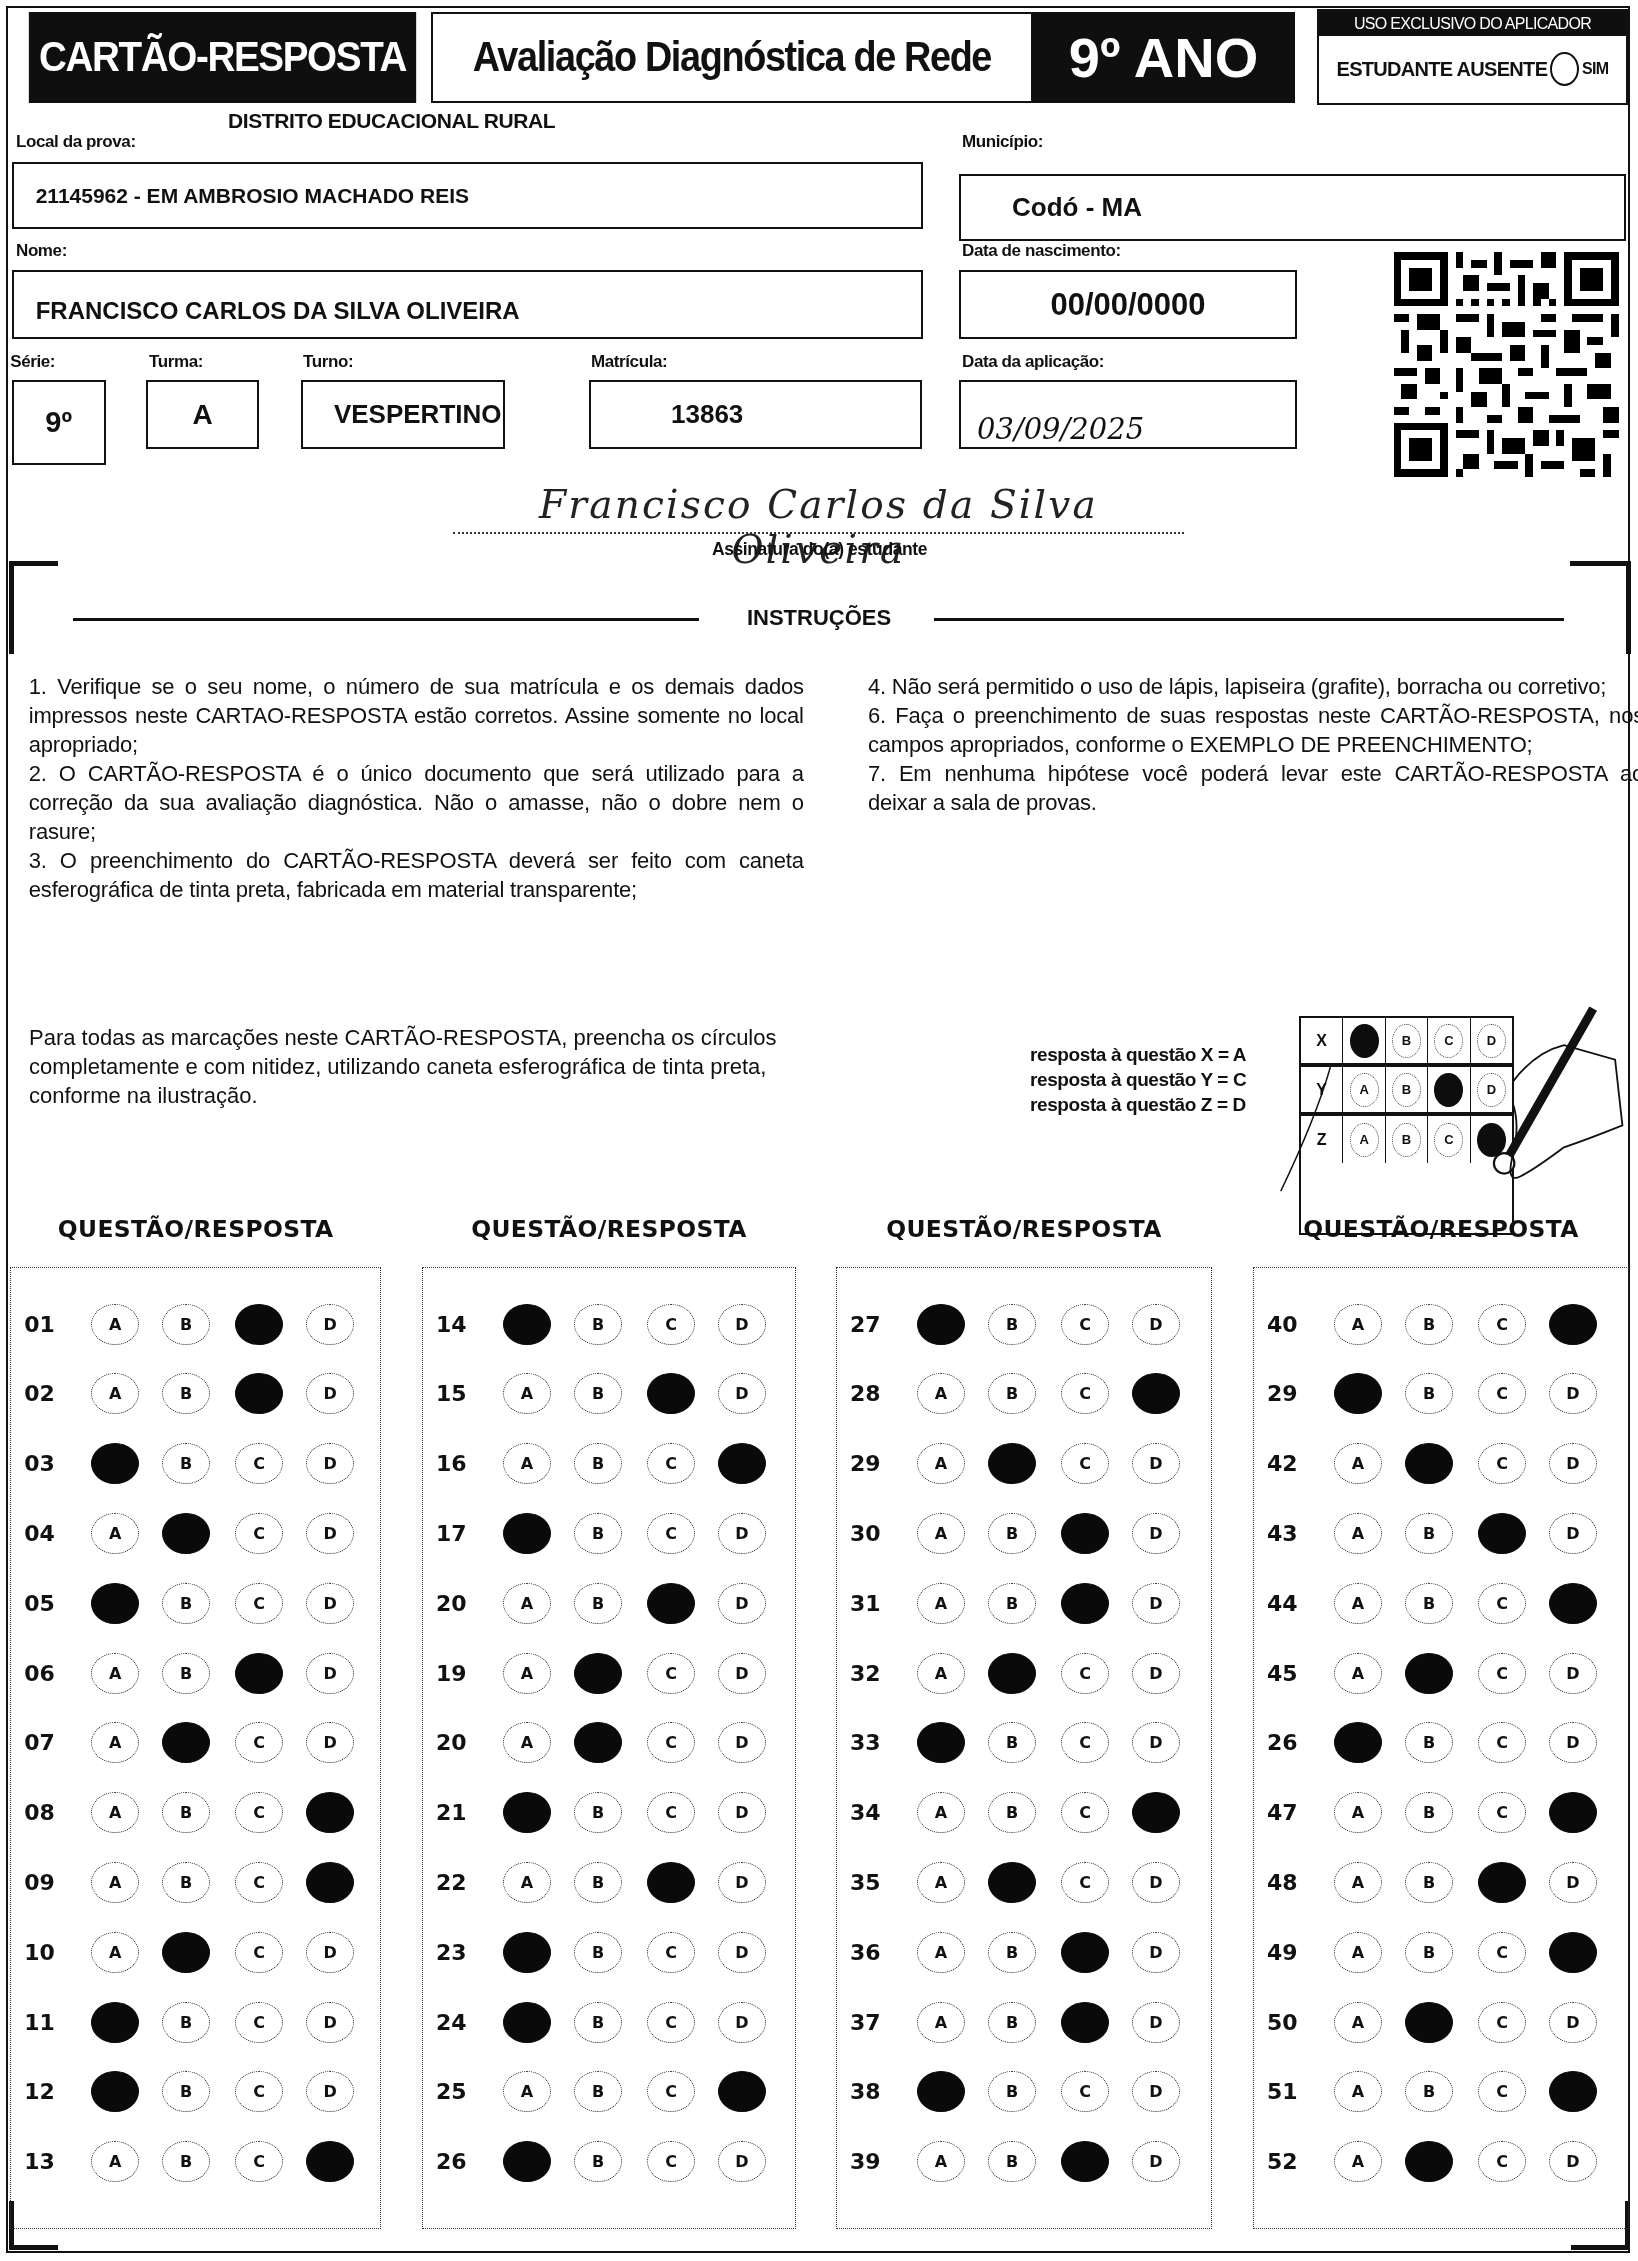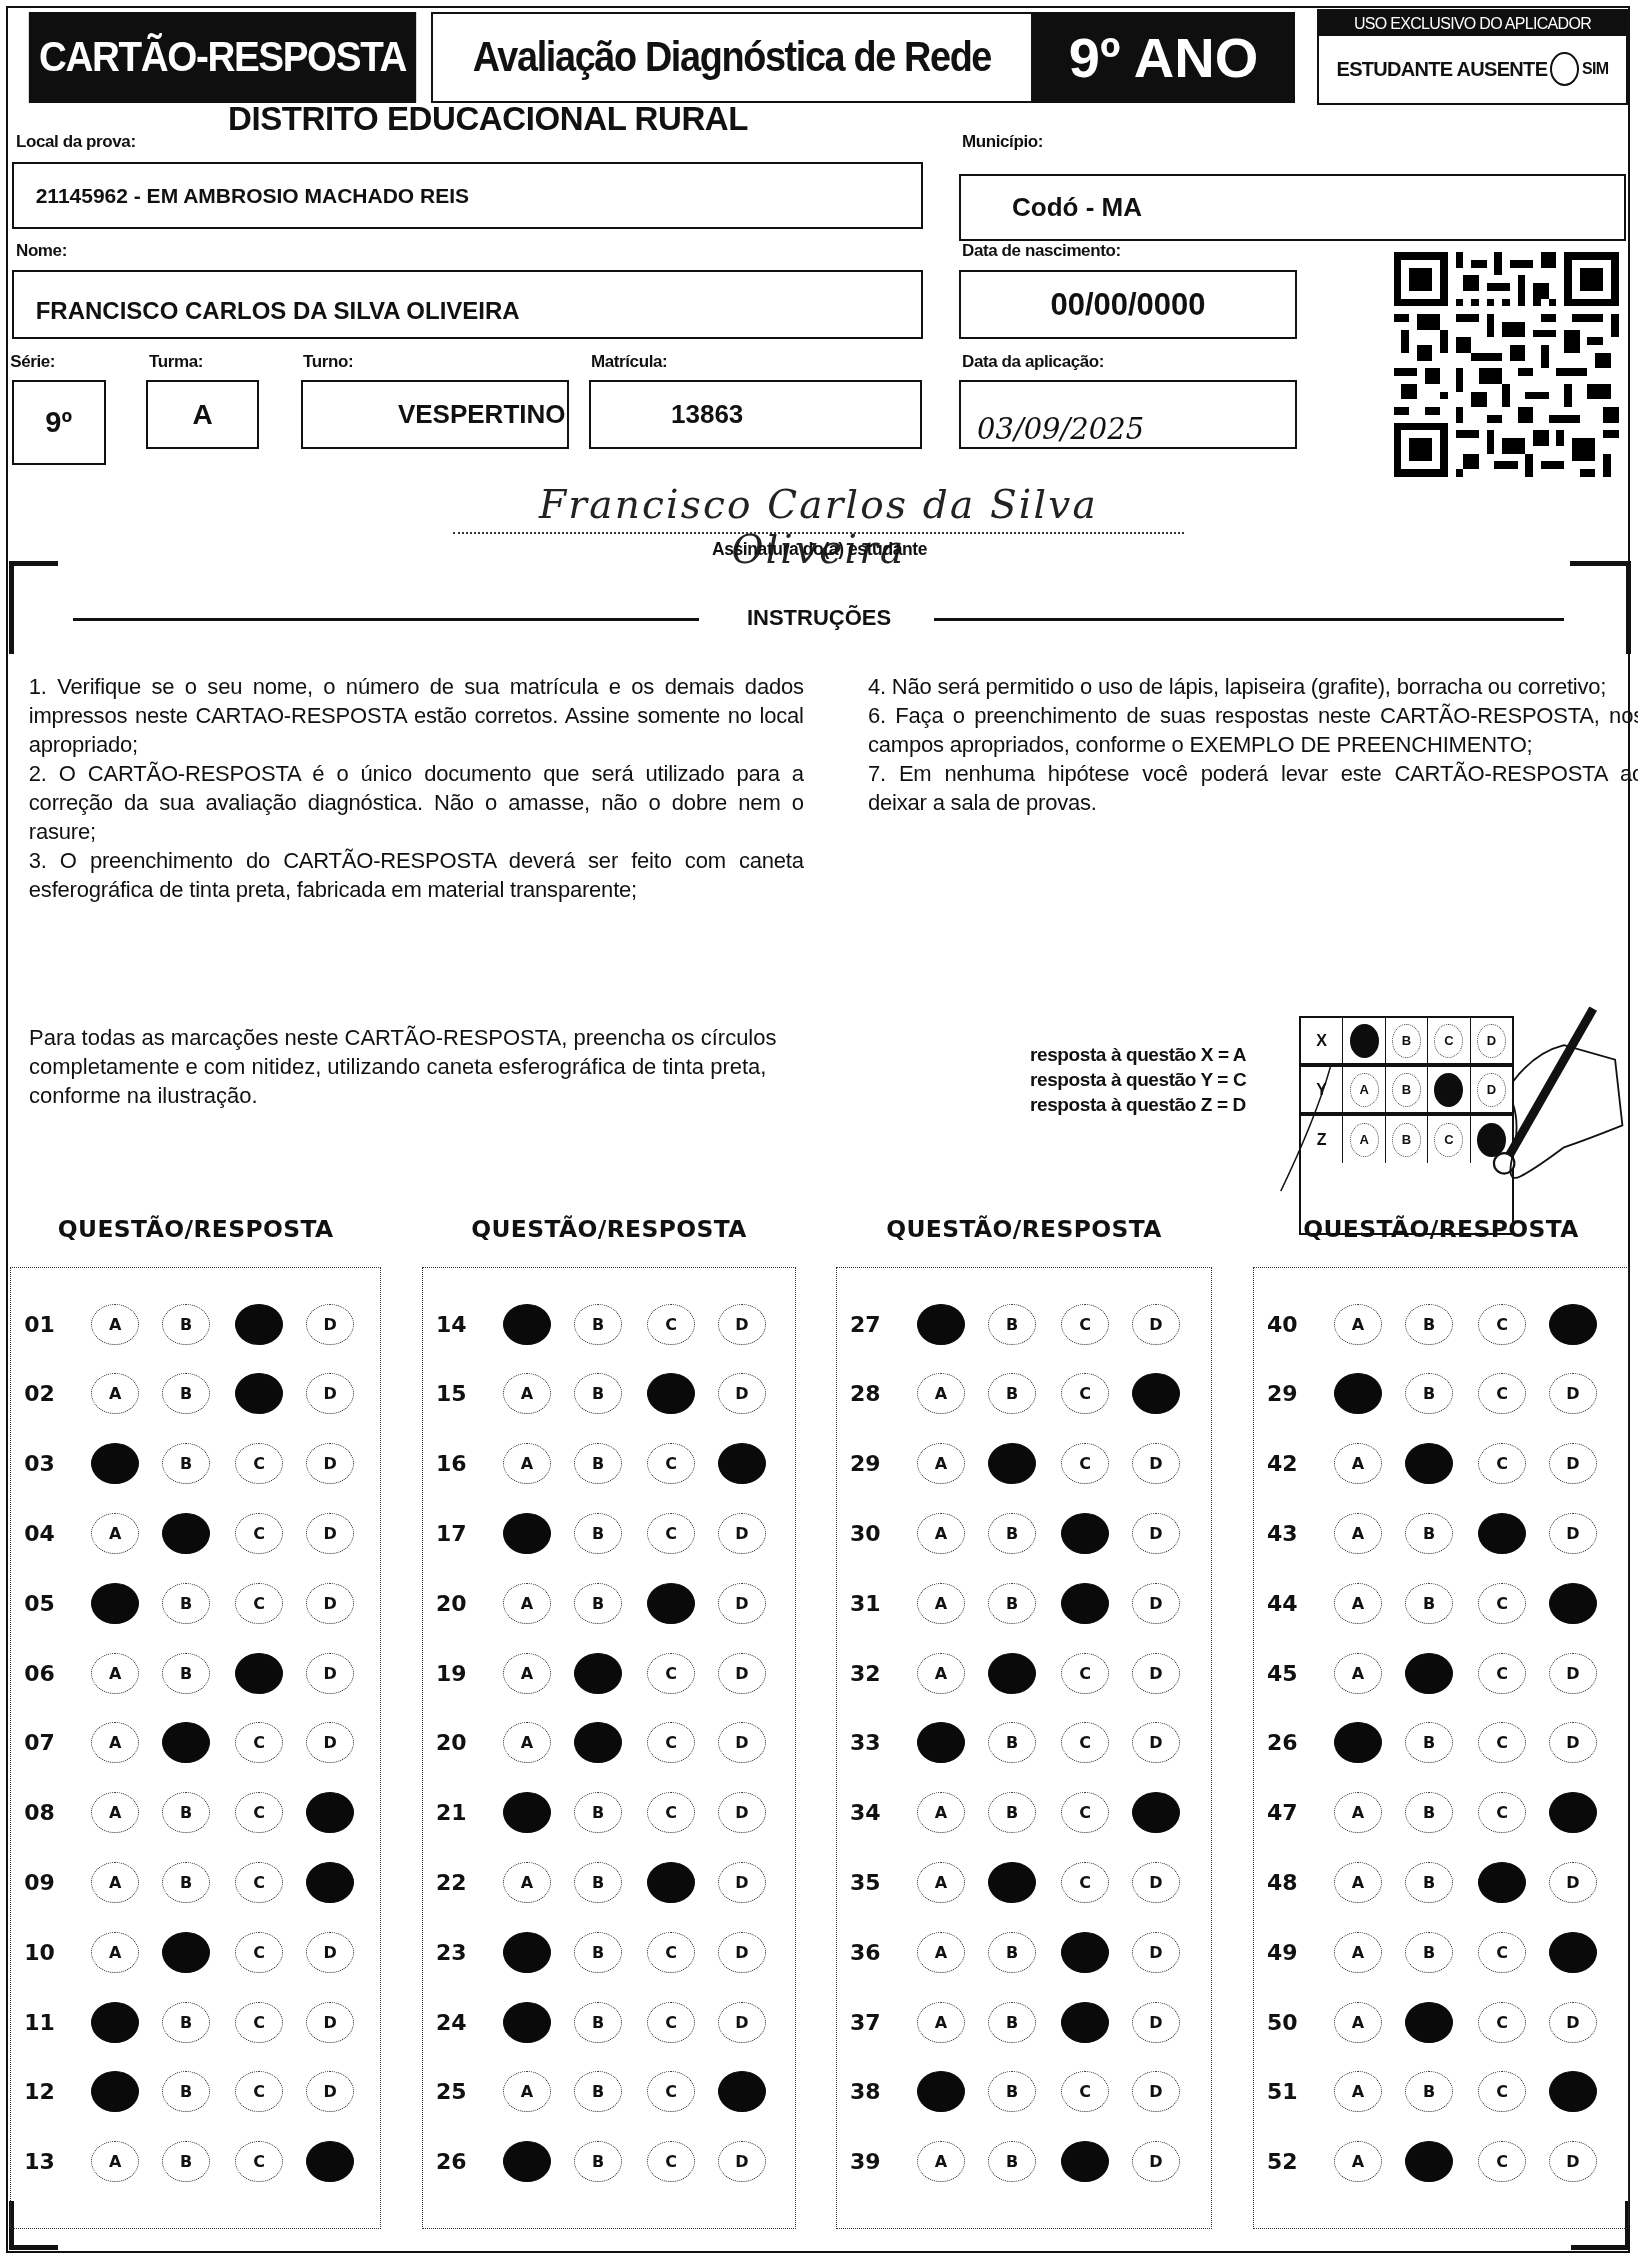--- a/index.html
+++ b/index.html
@@ -20,21 +20,21 @@
   .title-ano { left: 1032px; top: 11.7px; width: 263px; height: 91px; font-size: 56px; }
   .aplicador { left: 1317px; top: 8.8px; width: 311px; height: 96px; border: 2.2px solid #111; box-sizing: border-box; }
   .aplicador-head { background: #0f0f0f; color: #fff; font-size: 16px; text-align: center; height: 25px; line-height: 25px; letter-spacing: -0.7px; }
   .aplicador-body { display: flex; align-items: center; justify-content: center; height: 67px; font-size: 20px; font-weight: bold; letter-spacing: -0.7px; gap: 2.9px; }
   .bubble-small { width: 29px; height: 34px; border: 2.2px solid #111; border-radius: 50%; box-sizing: border-box; display: inline-block; }
   .sim { font-size: 16px; }
 
   
   .label { font-size: 17px; font-weight: bold; letter-spacing: -0.4px; }
   .field { border: 2.2px solid #111; box-sizing: border-box; display: flex; align-items: center; font-weight: bold; }
-  .distrito { left: 228px; top: 100px; font-size: 33px; font-weight: bold; letter-spacing: -0.4px; }
+  .distrito { left: 228px; top: 109px; font-size: 21px; font-weight: bold; letter-spacing: -0.4px; }
 
   
   .qr { left: 1392px; top: 252px; width: 228px; height: 225px; }
 
   
   .sig-line { left: 453px; top: 532px; width: 731px; border-bottom: 2.2px dotted #333; }
   .sig-hand { left: 453px; top: 482px; width: 731px; font-family: "DejaVu Serif", serif; font-style: italic; font-size: 39px; color: #222; letter-spacing: 2.2px; text-align: center; }
   .sig-caption { left: 0; top: 539px; width: 1639px; text-align: center; font-size: 17.5px; font-weight: bold; letter-spacing: -0.4px; }
 
   .bracket { width: 44px; height: 88px; border-top: 5.8px solid #111; }
@@ -202,21 +202,21 @@
 <div class="abs field" style="left:11.7px; top:380px; width:94px; height:85px; justify-content:center; font-size:29px;">
   <span>9º</span>
 </div>
 
 <div class="abs label" style="left:149px; top:352px;">Turma:</div>
 <div class="abs field" style="left:146px; top:380px; width:113px; height:69px; justify-content:center; font-size:28px;">
   <span>A</span>
 </div>
 
 <div class="abs label" style="left:303px; top:352px;">Turno:</div>
-<div class="abs field" style="left:301px; top:380px; width:268px; height:69px; justify-content:flex-end; padding-right:1.5px; font-size:26px;">
+<div class="abs field" style="left:301px; top:380px; width:204px; height:69px; justify-content:flex-end; padding-right:1.5px; font-size:26px;">
   <span>VESPERTINO</span>
 </div>
 
 <div class="abs label" style="left:591px; top:352px;">Matrícula:</div>
 <div class="abs field" style="left:589px; top:380px; width:333px; height:69px; padding-left:80px; font-size:26px;">
   <span>13863</span>
 </div>
 
 <div class="abs label" style="left:962px; top:352px;">Data da aplicação:</div>
 <div class="abs field" style="left:959px; top:380px; width:338px; height:69px; padding-left:16px; padding-top:29px; font-size:29px; font-weight:normal; font-family:'DejaVu Serif', serif; font-style:italic;">

